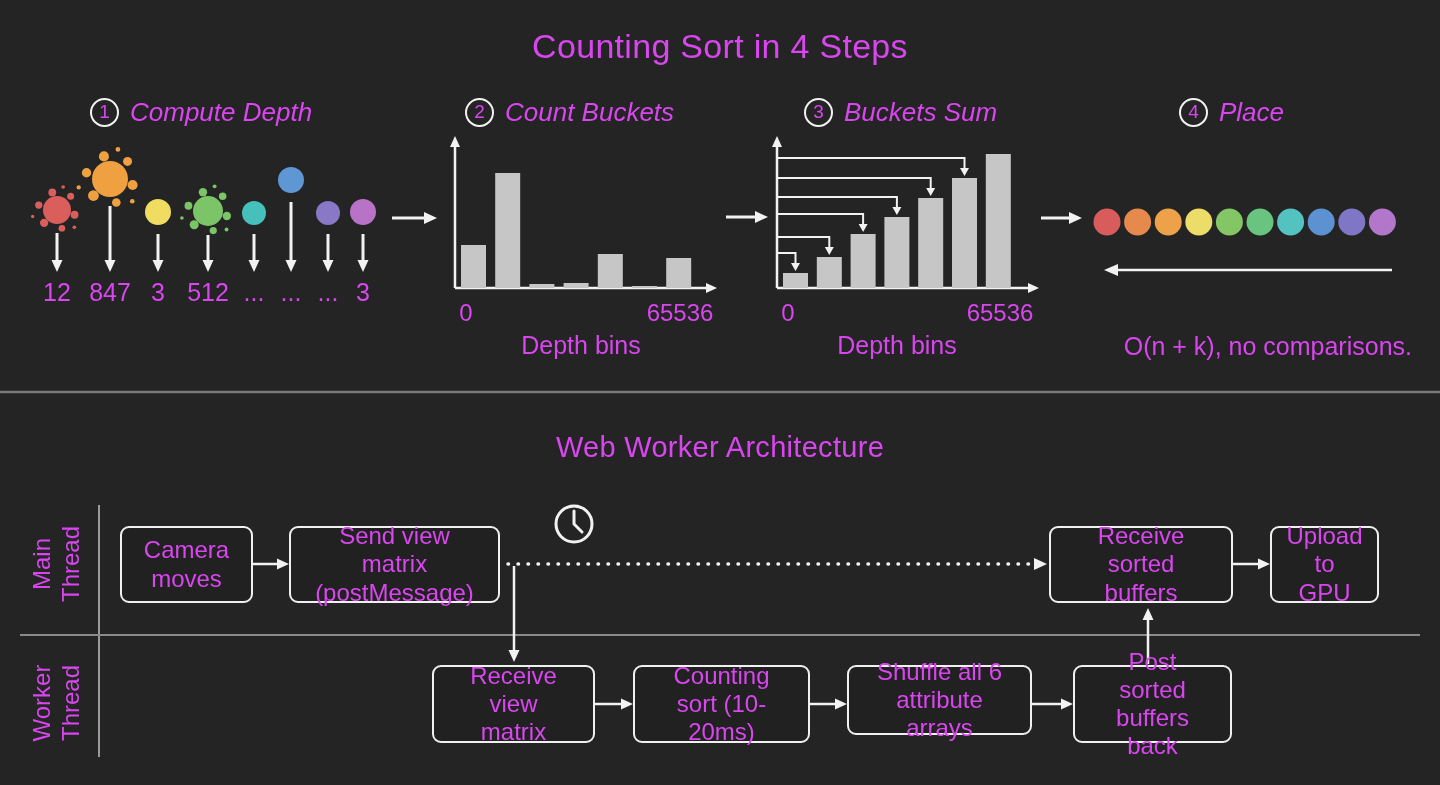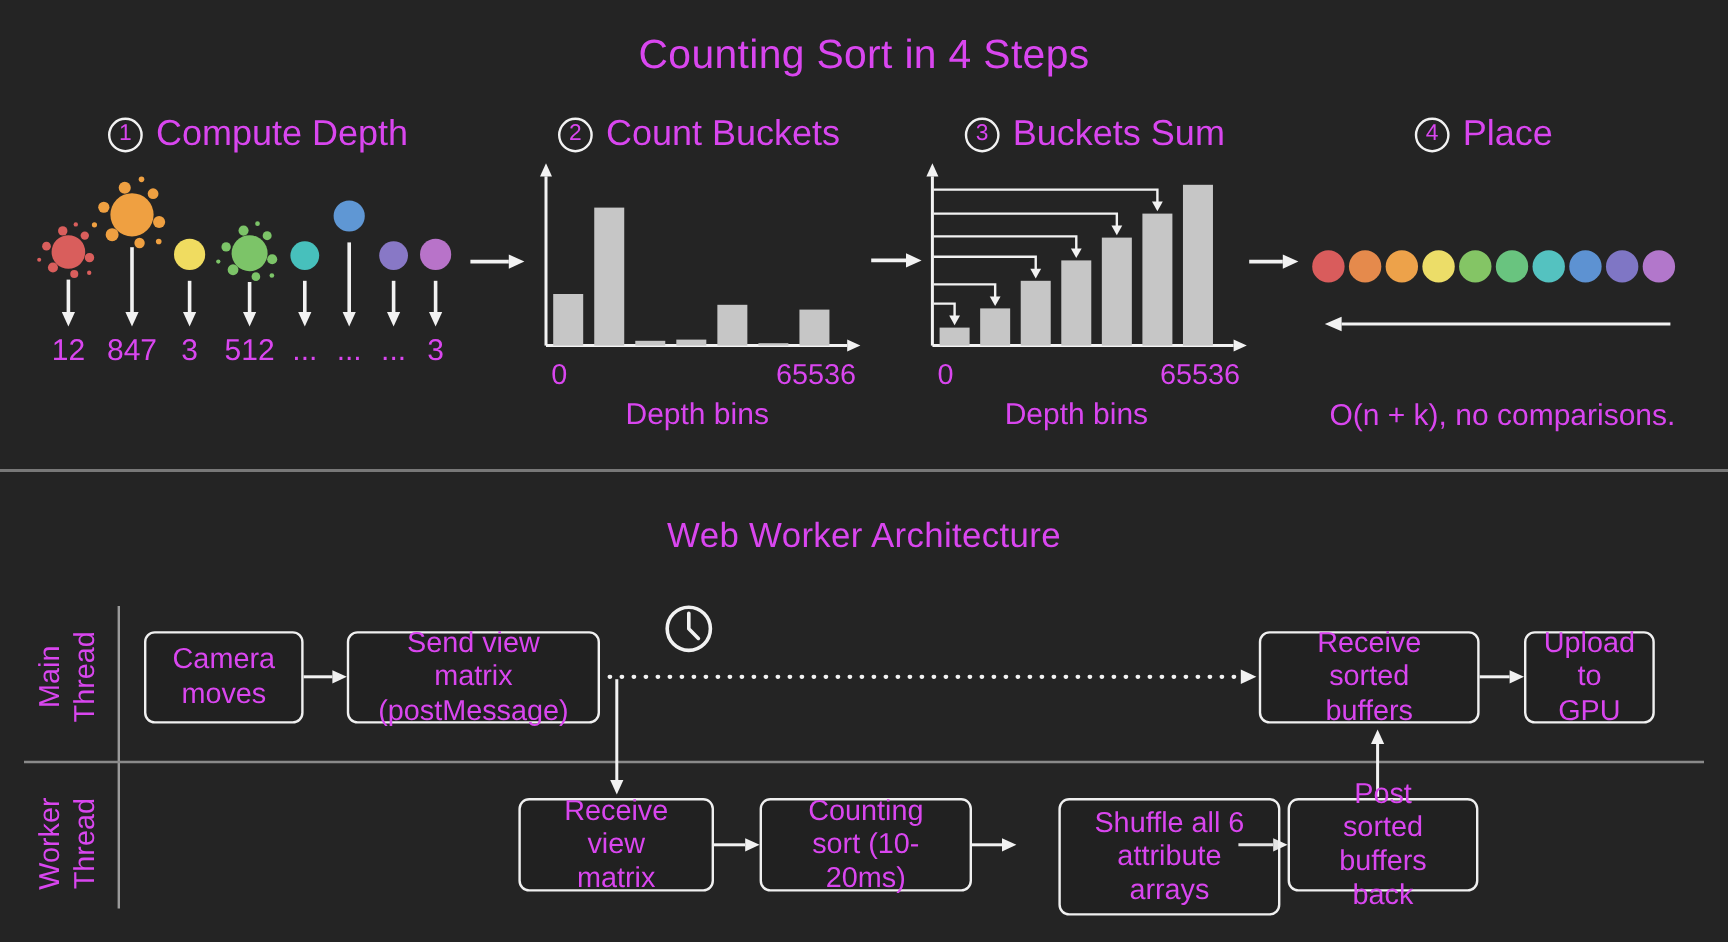--- a/index.html
+++ b/index.html
@@ -13,25 +13,25 @@
   .main-title{
     width:1440px;text-align:center;top:27px;left:0;
     font-size:34px;font-weight:500;letter-spacing:.3px;
   }
   .step-header{display:flex;align-items:center;gap:11px;top:95px;height:34px;}
   .step-circle{
     width:29px;height:29px;border:2.5px solid #f2f2f2;border-radius:50%;
     display:flex;align-items:center;justify-content:center;
     font-size:19px;font-weight:500;box-sizing:border-box;flex:0 0 auto;
   }
-  .step-label{font-size:30px;font-weight:500;white-space:nowrap;}
+  .step-label{font-size:26px;font-weight:500;white-space:nowrap;font-style:italic;}
   .splat-num{top:278px;width:64px;text-align:center;font-size:25px;}
   .tick{top:299px;font-size:24px;text-align:center;}
   .xlabel{top:331px;width:220px;text-align:center;font-size:25px;}
-  .o-note{top:332px;left:1092px;width:320px;text-align:center;font-size:25px;}
+  .o-note{top:332px;left:1092px;width:320px;text-align:right;font-size:25px;}
   .bottom-title{
     width:1440px;text-align:center;top:431px;left:0;
     font-size:29px;font-weight:500;letter-spacing:.3px;
   }
   .clock-text{left:602px;top:510px;font-size:25px;white-space:nowrap;}
   .lane-label{
     width:140px;height:70px;text-align:center;font-size:24px;line-height:1.2;
     transform:rotate(-90deg);display:flex;flex-direction:column;justify-content:center;
   }
   .flow-box{
@@ -221,16 +221,16 @@
     <span>Thread</span>
   </div>
 
   <div class="abs flow-box" style="left:120px;top:526px;width:133px;height:77px">Camera moves</div>
   <div class="abs flow-box" style="left:289px;top:526px;width:211px;height:77px">Send view matrix (postMessage)</div>
   <div class="abs flow-box" style="left:1049px;top:526px;width:184px;height:77px">Receive sorted buffers</div>
   <div class="abs flow-box" style="left:1270px;top:526px;width:109px;height:77px">Upload to GPU</div>
 
   <div class="abs flow-box" style="left:432px;top:665px;width:163px;height:78px">Receive view matrix</div>
   <div class="abs flow-box" style="left:633px;top:665px;width:177px;height:78px">Counting sort (10-20ms)</div>
-  <div class="abs flow-box" style="left:882px;top:665px;width:185px;height:98px">Shuffle all 6 attribute arrays</div>
+  <div class="abs flow-box" style="left:847px;top:665px;width:185px;height:70px">Shuffle all 6 attribute arrays</div>
   <div class="abs flow-box" style="left:1073px;top:665px;width:159px;height:78px">Post sorted buffers back</div>
 
 </div>
 
 </body></html>

